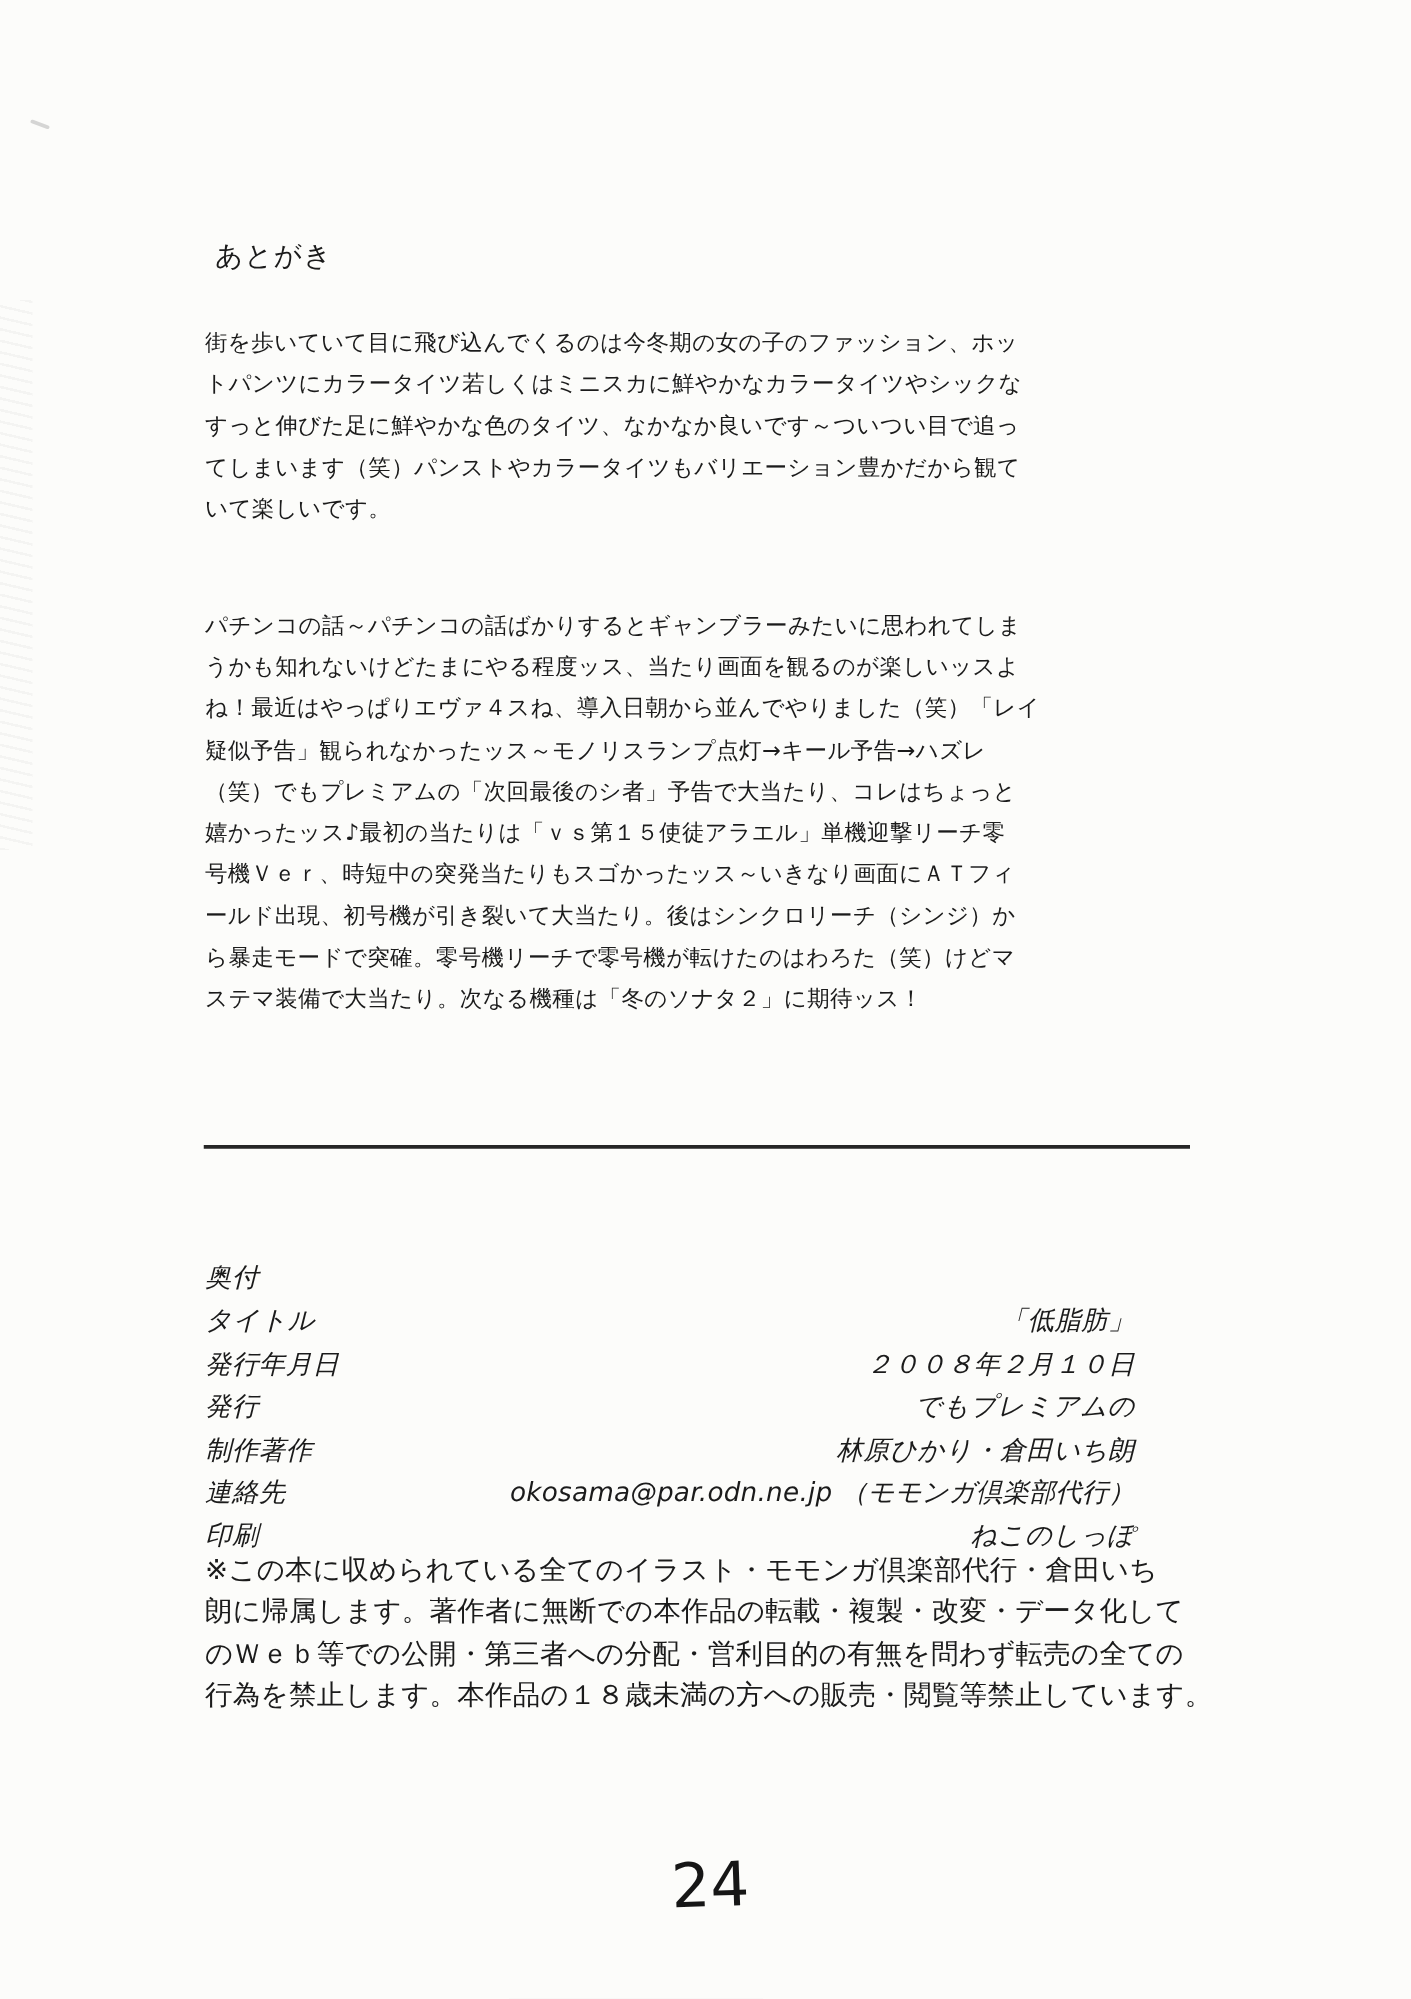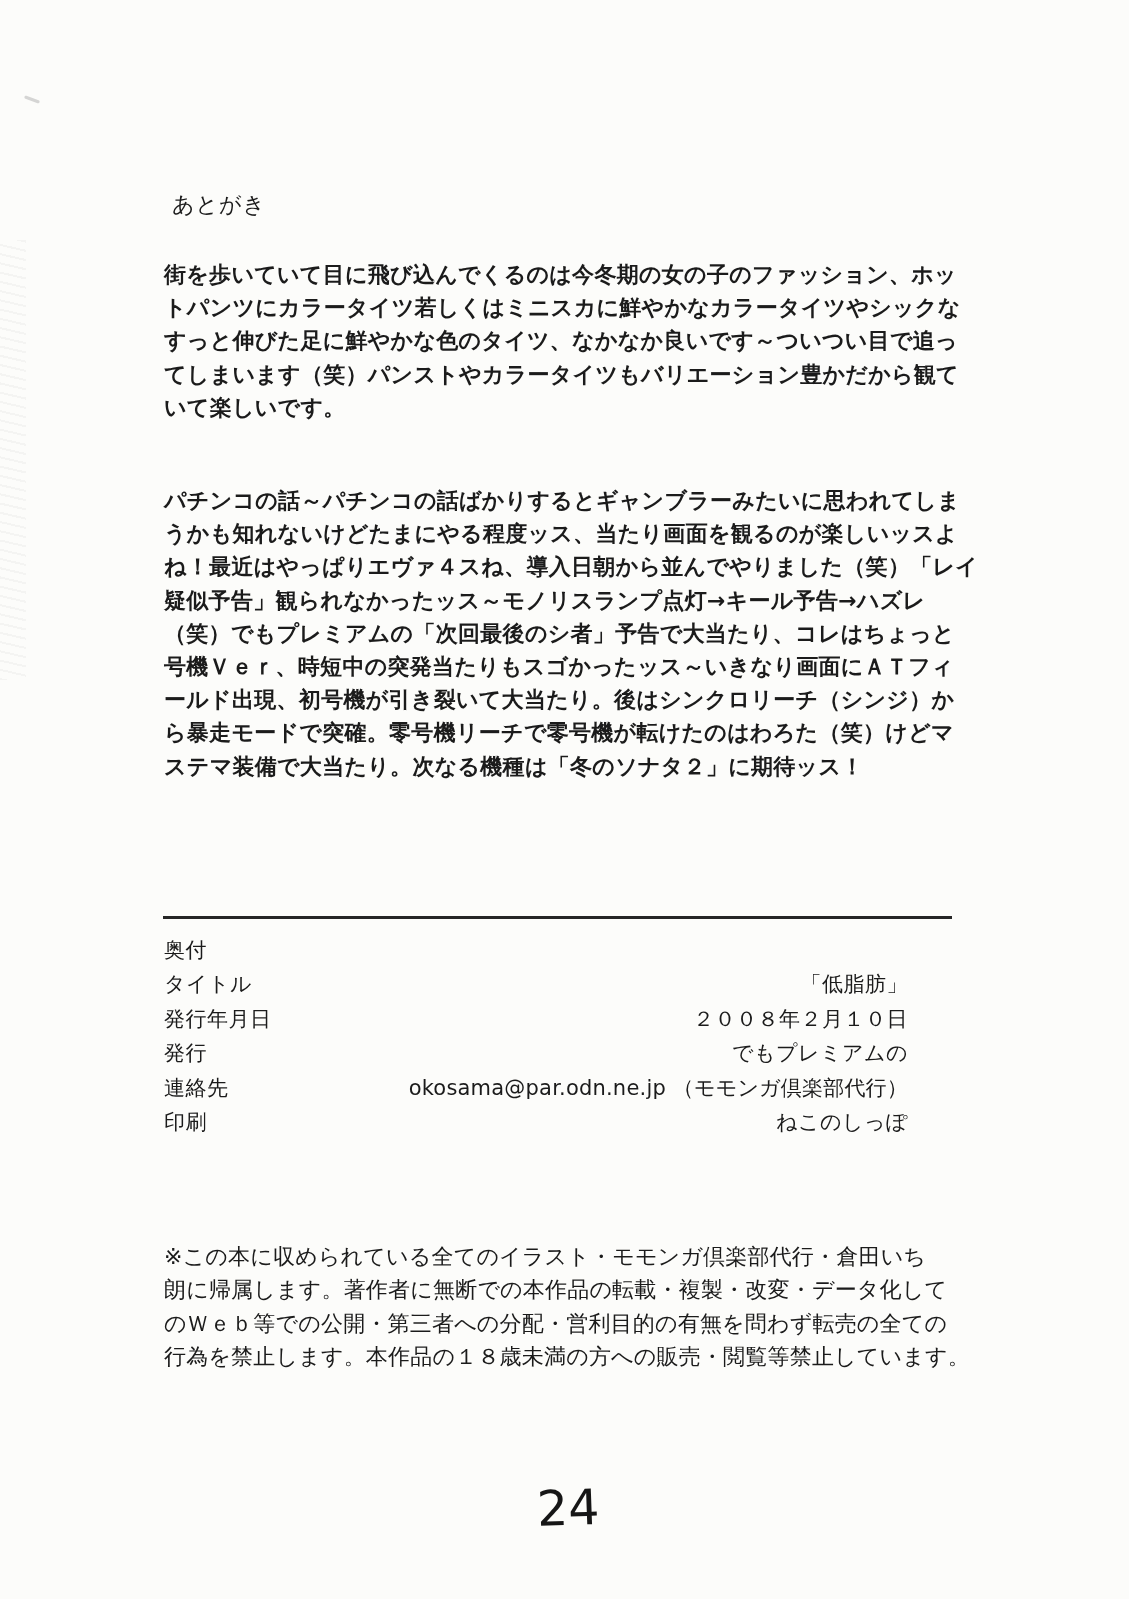--- a/index.html
+++ b/index.html
@@ -16,33 +16,33 @@
     overflow: hidden;
   }
   .line { white-space: nowrap; }
 
   .heading {
     position: absolute; left: 172px; top: 190px;
     font-size: 22px; letter-spacing: 1px;
   }
   .para {
     position: absolute; left: 164px;
-    font-size: 22px; line-height: 33.2px; letter-spacing: 0.3px; font-weight: bold;
+    font-size: 18px; line-height: 33.2px; letter-spacing: 0.3px;
   }
   .para1 { top: 258px; }
   .para2 { top: 484px; }
 
   .divider {
     position: absolute; left: 163px; top: 916px;
     width: 789px; height: 3px; background: #262626;
   }
 
   .colophon {
-    position: absolute; left: 164px; top: 936px;
-    width: 744px; font-size: 21px; letter-spacing: 0.5px;
+    position: absolute; left: 164px; top: 1008px;
+    width: 744px; font-size: 21px; letter-spacing: 0.5px; font-style: italic;
   }
   .c-row {
     display: flex; justify-content: space-between; align-items: baseline;
     height: 34.4px;
   }
   .c-label { white-space: nowrap; }
   .c-value { white-space: nowrap; text-align: center; }
   .c-value.latinmix { letter-spacing: 0.2px; }
 
   .disclaimer {
@@ -88,20 +88,21 @@
     <div class="line">てしまいます（笑）パンストやカラータイツもバリエーション豊かだから観て</div>
     <div class="line">いて楽しいです。</div>
   </div>
 
   <div class="para para2">
     <div class="line">パチンコの話～パチンコの話ばかりするとギャンブラーみたいに思われてしま</div>
     <div class="line">うかも知れないけどたまにやる程度ッス、当たり画面を観るのが楽しいッスよ</div>
     <div class="line">ね！最近はやっぱりエヴァ４スね、導入日朝から並んでやりました（笑）「レイ</div>
     <div class="line">疑似予告」観られなかったッス～モノリスランプ点灯→キール予告→ハズレ</div>
     <div class="line">（笑）でもプレミアムの「次回最後のシ者」予告で大当たり、コレはちょっと</div>
+    <div class="line">嬉かったッス♪最初の当たりは「ｖｓ第１５使徒アラエル」単機迎撃リーチ零</div>
     <div class="line">号機Ｖｅｒ、時短中の突発当たりもスゴかったッス～いきなり画面にＡＴフィ</div>
     <div class="line">ールド出現、初号機が引き裂いて大当たり。後はシンクロリーチ（シンジ）か</div>
     <div class="line">ら暴走モードで突確。零号機リーチで零号機が転けたのはわろた（笑）けどマ</div>
     <div class="line">ステマ装備で大当たり。次なる機種は「冬のソナタ２」に期待ッス！</div>
   </div>
 
   <div class="divider"></div>
 
   <div class="colophon">
     <div class="c-row">
@@ -114,20 +115,24 @@
     </div>
     <div class="c-row">
       <span class="c-label">発行年月日</span>
       <span class="c-value">２００８年２月１０日</span>
     </div>
     <div class="c-row">
       <span class="c-label">発行</span>
       <span class="c-value">でもプレミアムの</span>
     </div>
     <div class="c-row">
+      <span class="c-label">制作著作</span>
+      <span class="c-value">林原ひかり・倉田いち朗</span>
+    </div>
+    <div class="c-row">
       <span class="c-label">連絡先</span>
       <span class="c-value latinmix">okosama@par.odn.ne.jp （モモンガ倶楽部代行）</span>
     </div>
     <div class="c-row">
       <span class="c-label">印刷</span>
       <span class="c-value">ねこのしっぽ</span>
     </div>
   </div>
 
   <div class="disclaimer">

